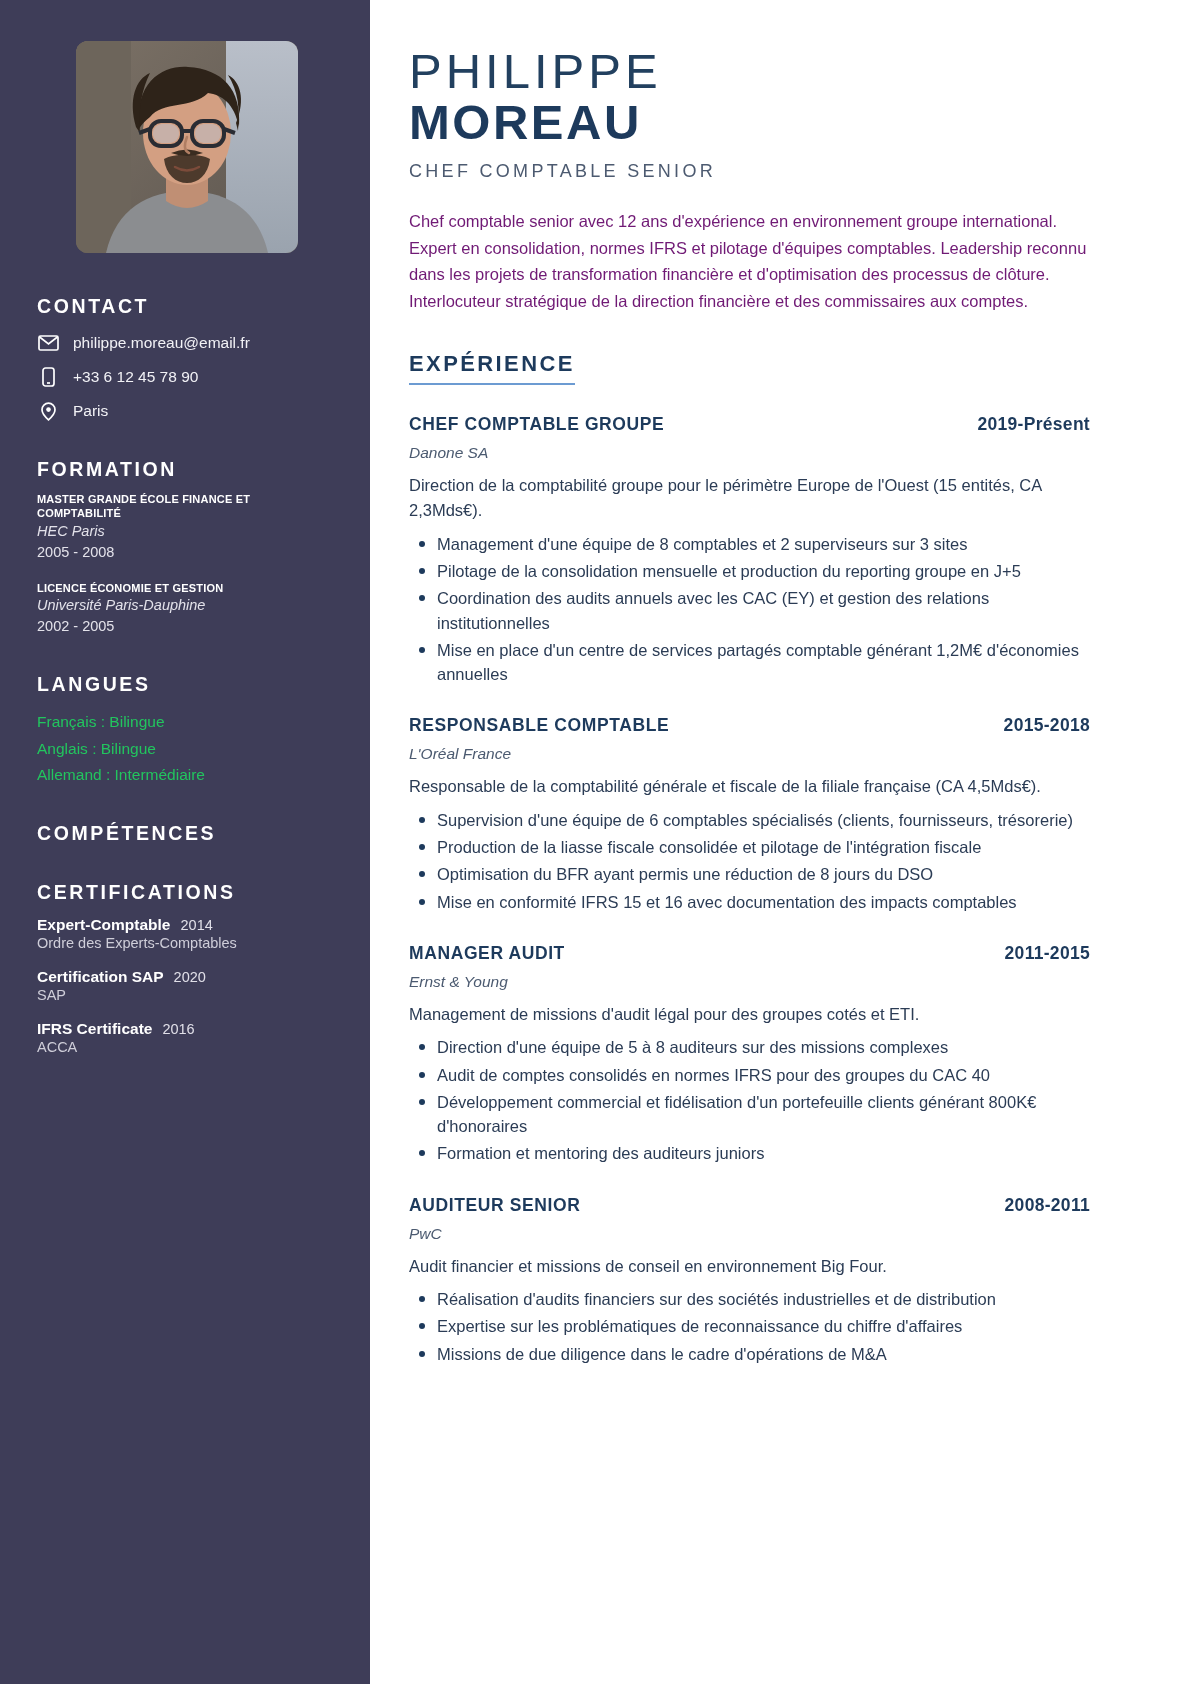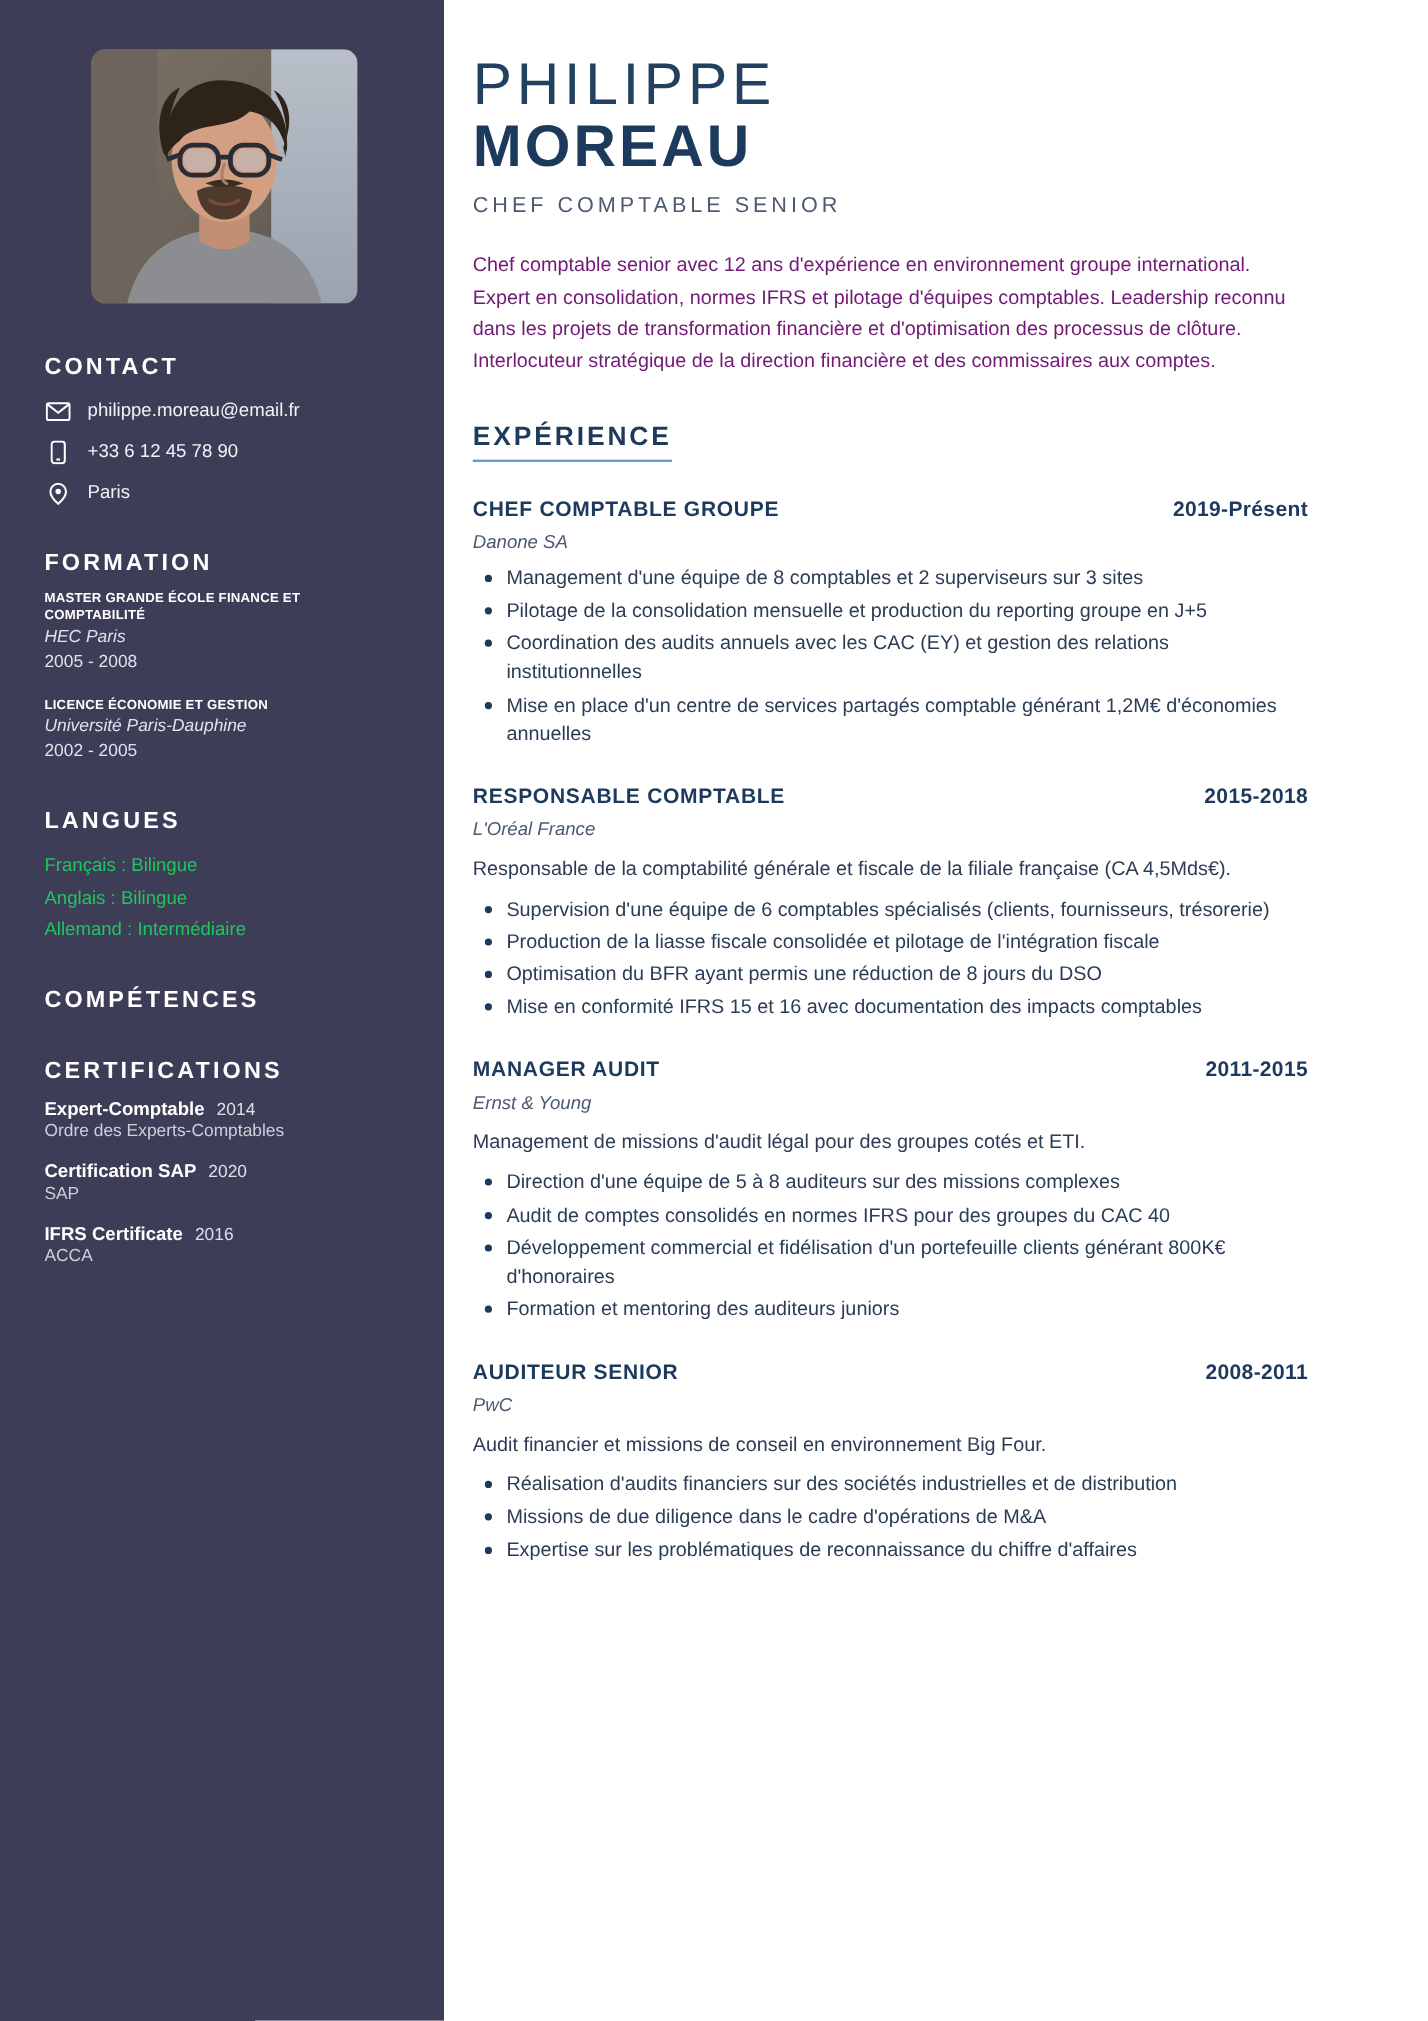--- a/index.html
+++ b/index.html
@@ -62,21 +62,21 @@
 
   .lang-row { font-size:15.5px; color:#22c55e; line-height:1.72; }
 
   .cert-item { margin-bottom:17px; }
   .cert-top { display:flex; align-items:baseline; gap:10px; }
   .cert-name { font-size:15.5px; font-weight:bold; color:#ffffff; }
   .cert-year { font-size:14.5px; color:#e0dfe8; flex:0 0 auto; }
   .cert-org  { font-size:14.5px; color:#cfced9; margin-top:1px; }
 
   
-  .main { flex:1; padding:45px 100px 0 24px; }
+  .main { flex:1; padding:45px 100px 0 39px; }
 
   .name-first {
     font-size:49px; font-weight:300; letter-spacing:4px;
     color:#22405f; line-height:1.08;
   }
   .name-last {
     font-size:49px; font-weight:bold; letter-spacing:2.5px;
     color:#1d3a5c; line-height:1.1; margin-top:-2px;
   }
   .job-title-head {
@@ -269,20 +269,21 @@
     <div>
       <div class="sec-head">EXPÉRIENCE</div>
     </div>
 
     <section class="exp">
       <div class="exp-hd">
         <span class="exp-role">CHEF COMPTABLE GROUPE</span>
         <span class="exp-date">2019-Présent</span>
       </div>
       <div class="exp-co">Danone SA</div>
+      <p class="exp-desc">Direction de la comptabilité groupe pour le périmètre Europe de l'Ouest (15 entités, CA 2,3Mds€).</p>
       <ul class="exp-bullets">
         <li>Management d'une équipe de 8 comptables et 2 superviseurs sur 3 sites</li>
         <li>Pilotage de la consolidation mensuelle et production du reporting groupe en J+5</li>
         <li>Coordination des audits annuels avec les CAC (EY) et gestion des relations institutionnelles</li>
         <li>Mise en place d'un centre de services partagés comptable générant 1,2M€ d'économies annuelles</li>
       </ul>
     </section>
 
     <section class="exp">
       <div class="exp-hd">
@@ -316,19 +317,19 @@
 
     <section class="exp">
       <div class="exp-hd">
         <span class="exp-role">AUDITEUR SENIOR</span>
         <span class="exp-date">2008-2011</span>
       </div>
       <div class="exp-co">PwC</div>
       <p class="exp-desc">Audit financier et missions de conseil en environnement Big Four.</p>
       <ul class="exp-bullets">
         <li>Réalisation d'audits financiers sur des sociétés industrielles et de distribution</li>
+        <li>Expertise sur les problématiques de reconnaissance du chiffre d'affaires</li>
         <li>Missions de due diligence dans le cadre d'opérations de M&amp;A</li>
-        <li>Expertise sur les problématiques de reconnaissance du chiffre d'affaires</li>
       </ul>
     </section>
 
   </main>
 </div>
 
 </body></html>

